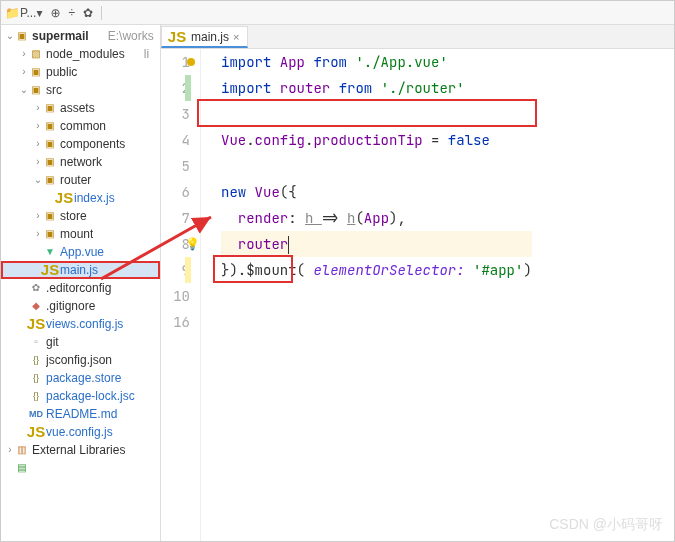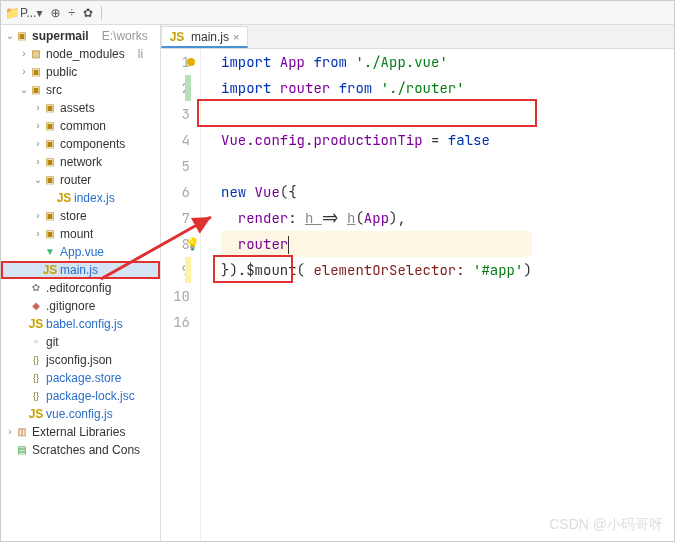--- a/index.html
+++ b/index.html
@@ -11,51 +11,51 @@
   .main { display: flex; flex: 1; min-height: 0; }
   .sidebar { width: 160px; border-right: 1px solid #ddd; overflow: hidden; background: #fff; }
   .tree { font-size: 12px; line-height: 18px; color: #333; padding-top: 2px; }
   .tree-row { display: flex; align-items: center; height: 18px; padding-left: 4px; white-space: nowrap; cursor: pointer; }
   .tree-row.selected { background: #d5e4f5; }
   .tree-row.highlighted { outline: 2px solid #e03030; outline-offset: -2px; }
   .chev { width: 10px; display: inline-flex; justify-content: center; color: #888; font-size: 10px; }
   .icon { width: 14px; height: 14px; display: inline-flex; align-items: center; justify-content: center; margin-right: 3px; font-size: 10px; }
   .i-folder { color: #b8860b; }
   .i-folder-open { color: #b8860b; }
-  .i-js { color: #c5a100; font-weight: bold; font-size: 12px; }
+  .i-js { color: #c5a100; font-weight: bold; font-size: 15px; }
   .i-vue { color: #41b883; }
   .i-json { color: #7a7a2a; font-size: 9px; }
   .i-cfg { color: #888; }
   .i-md { color:#4078c0; font-size:9px; font-weight:bold; }
   .i-git { color:#d0685a; }
   .i-lib { color:#c77f3e; }
   .i-scratch { color:#3c9a3c; }
   .row-label { overflow: hidden; text-overflow: ellipsis; }
   .row-label.bold { font-weight: bold; }
   .row-label.link { color:#2a6fc9; }
-  .row-extra { color: #999; margin-left: 13px; }
+  .row-extra { color: #999; margin-left: 19px; }
   .indent1{padding-left:4px}.indent2{padding-left:18px}.indent3{padding-left:32px}.indent4{padding-left:46px}
 
   .editor-pane { flex: 1; display: flex; flex-direction: column; position: relative; }
   .tabbar { height: 24px; display: flex; align-items: flex-end; background: #f2f2f2; border-bottom: 1px solid #ddd; }
   .tab { height: 22px; background: #fff; border: 1px solid #ddd; border-bottom: 2px solid #4a90d9; padding: 0 8px; display: flex; align-items: center; gap: 4px; font-size: 12px; }
   .tab-close { color:#888; font-size:11px; cursor:pointer;}
   .code-area { flex: 1; display: flex; font-family: "JetBrains Mono", Consolas, monospace; font-size: 14px; line-height: 26px; position: relative; }
   .gutter { width: 40px; text-align: right; color: #aaa; padding-right: 10px; border-right: 1px solid #eee; background:#fff; }
   .gutter div { height: 26px; }
   .code { position: relative; padding-left: 20px; }
   .code-line { height: 26px; white-space: pre; }
   .code-line.hl { background: #fdf7e3; } 
   
   .c-key { color: #0033b3; }
   .c-ident { color: #7a0099; }
   .c-str { color: #067d17; }
   .c-plain { color: #333; }
   .c-muted { color: #888; }
-  .c-hint { color:#7f1d1d; }
+  .c-hint { color:#6d28d9;font-style:italic; }
   .left-mark { position:absolute; left:-16px; width:6px; height:26px; }
   .mark-green { background:#b7e0b7; }
   .mark-yellow { background:#fff2a8; }
   .lightbulb { position:absolute; left:-16px; color:#d9a200; font-size:12px; }
   .bp-dot { position:absolute; left:-14px; width:8px; height:8px; border-radius:50%; background:#e0b000; top:9px; }
   .red-box { position:absolute; border:2px solid #e03030; pointer-events:none; }
   .arrow { position:absolute; pointer-events:none; }
   .caret { display:inline-block; border-right:1px solid #333; height:18px; vertical-align:middle; }
   .watermark { position:absolute; right:12px; bottom:8px; color:#ddd; font-size:14px; font-family:Arial, sans-serif; pointer-events:none; }
 </style>
@@ -151,21 +151,21 @@
             <span class="row-label">.editorconfig</span>
           </div>
         <div class="tree-row indent2">
             <span class="chev"></span>
             <span class="icon i-git">◆</span>
             <span class="row-label">.gitignore</span>
           </div>
         <div class="tree-row indent2">
             <span class="chev"></span>
             <span class="icon i-js">JS</span>
-            <span class="row-label link">babel.config.js</span>
+            <span class="row-label link">views.config.js</span>
           </div>
         <div class="tree-row indent2">
             <span class="chev"></span>
             <span class="icon i-cfg">▫</span>
             <span class="row-label">git</span>
           </div>
         <div class="tree-row indent2">
             <span class="chev"></span>
             <span class="icon i-json">{}</span>
             <span class="row-label">jsconfig.json</span>
@@ -175,32 +175,36 @@
             <span class="icon i-json">{}</span>
             <span class="row-label link">package.store</span>
           </div>
         <div class="tree-row indent2">
             <span class="chev"></span>
             <span class="icon i-json">{}</span>
             <span class="row-label link">package-lock.jsc</span>
           </div>
         <div class="tree-row indent2">
             <span class="chev"></span>
+            <span class="icon i-md">MD</span>
+            <span class="row-label link">README.md</span>
+          </div>
+        <div class="tree-row indent2">
+            <span class="chev"></span>
             <span class="icon i-js">JS</span>
             <span class="row-label link">vue.config.js</span>
           </div>
         <div class="tree-row indent1">
             <span class="chev">›</span>
             <span class="icon i-lib">▥</span>
             <span class="row-label">External Libraries</span>
           </div>
         <div class="tree-row indent1">
             <span class="chev"></span>
             <span class="icon i-scratch">▤</span>
-            <span class="row-label">Scratches and Cons</span>
           </div>
       </div>
     </div>
 
     <div class="editor-pane">
       <div class="tabbar">
         <div class="tab">
           <span class="icon i-js">JS</span>
           <span>main.js</span>
           <span class="tab-close">×</span>

